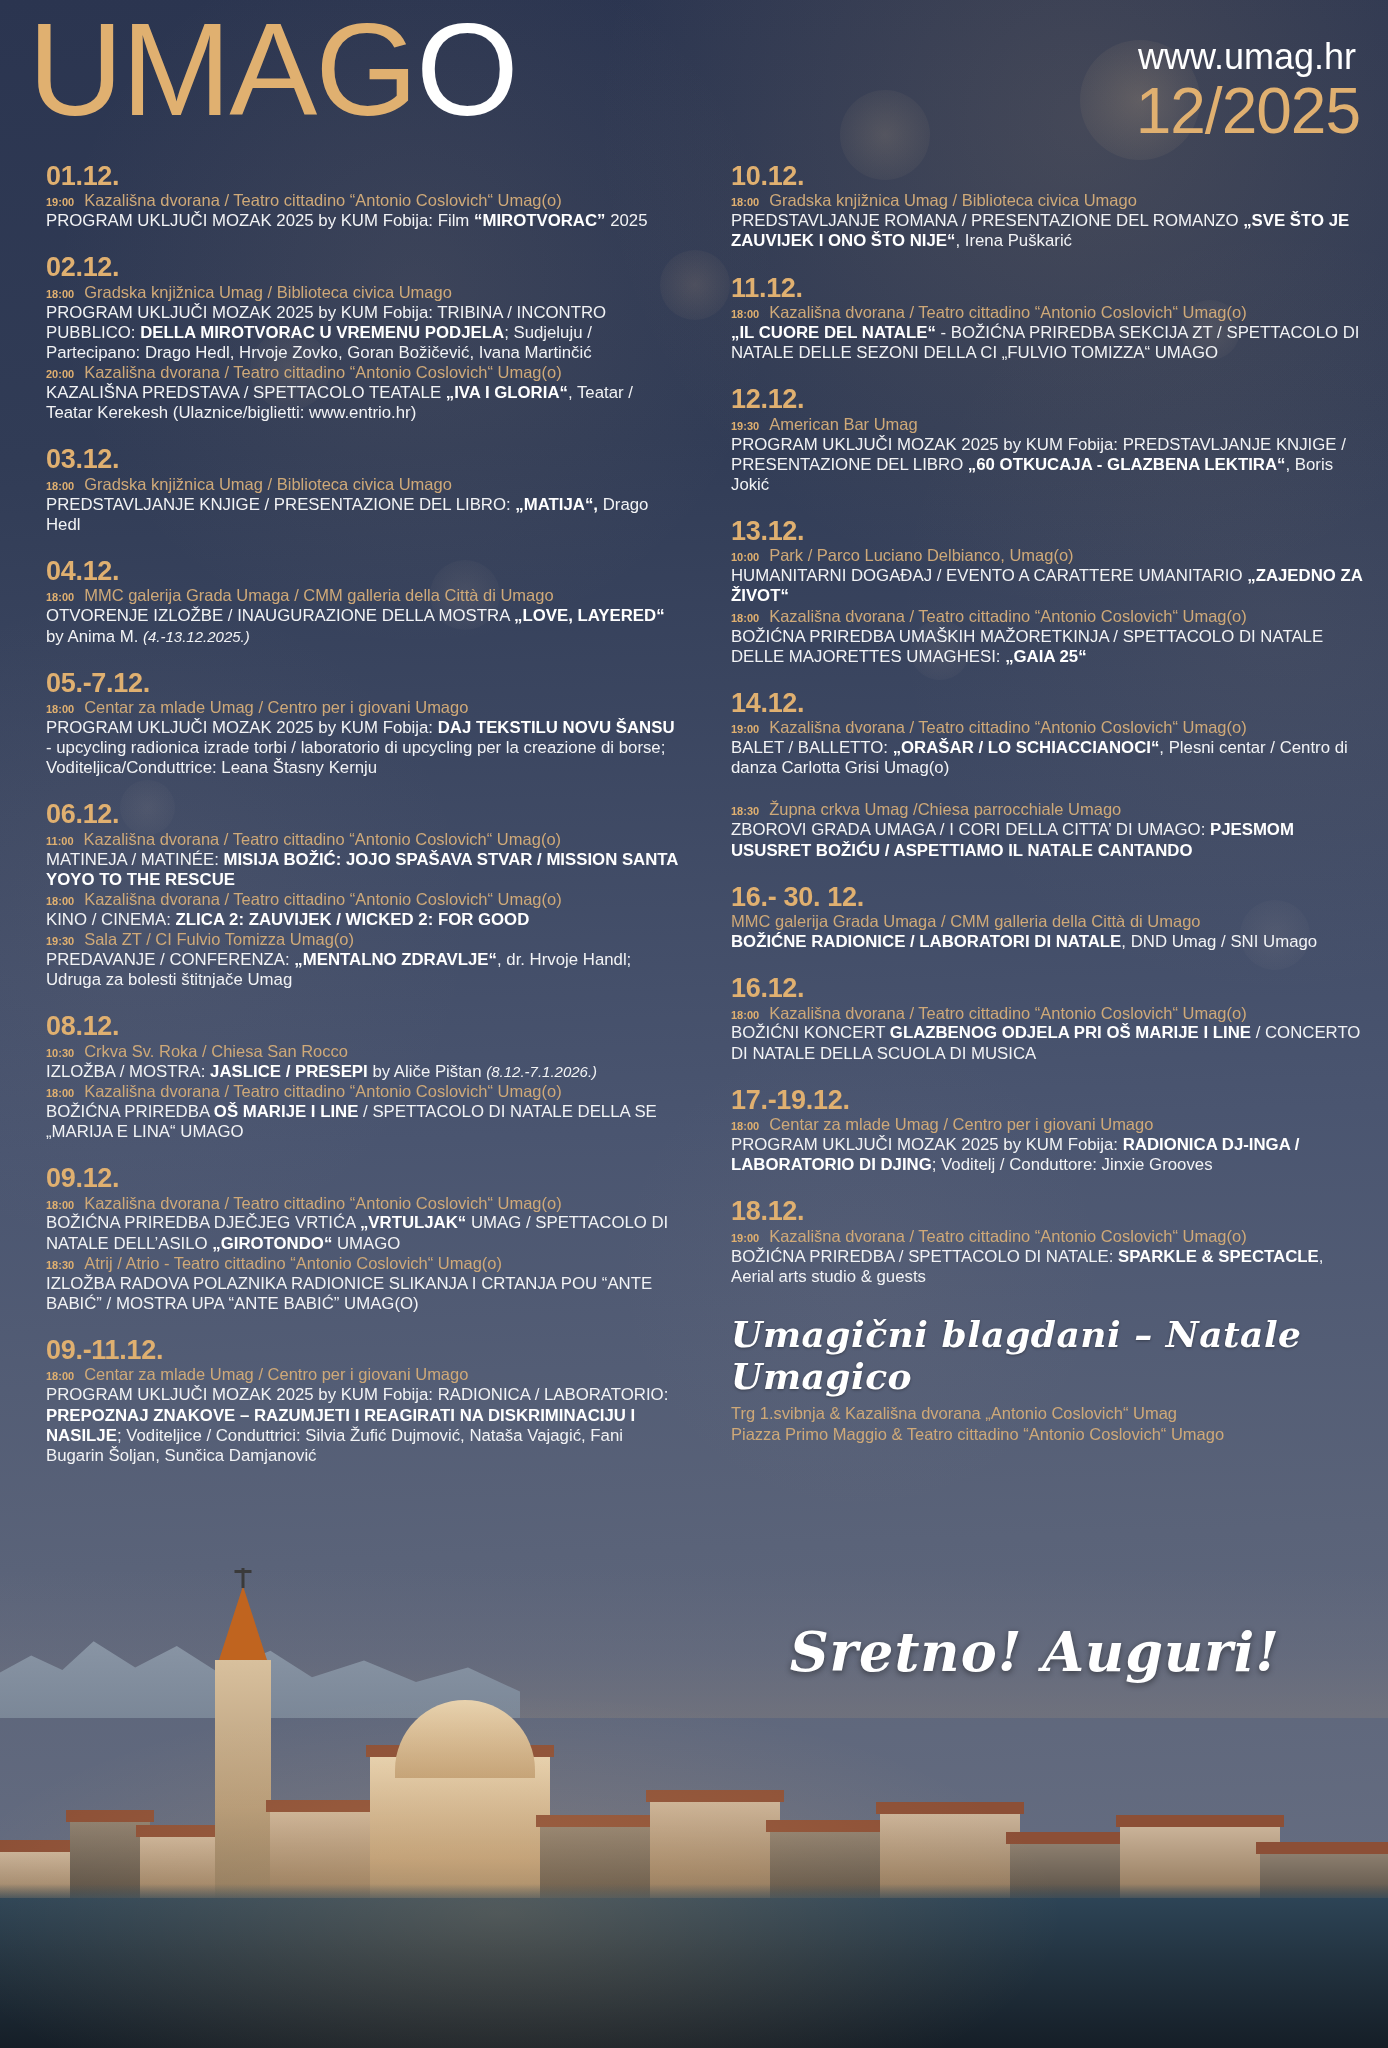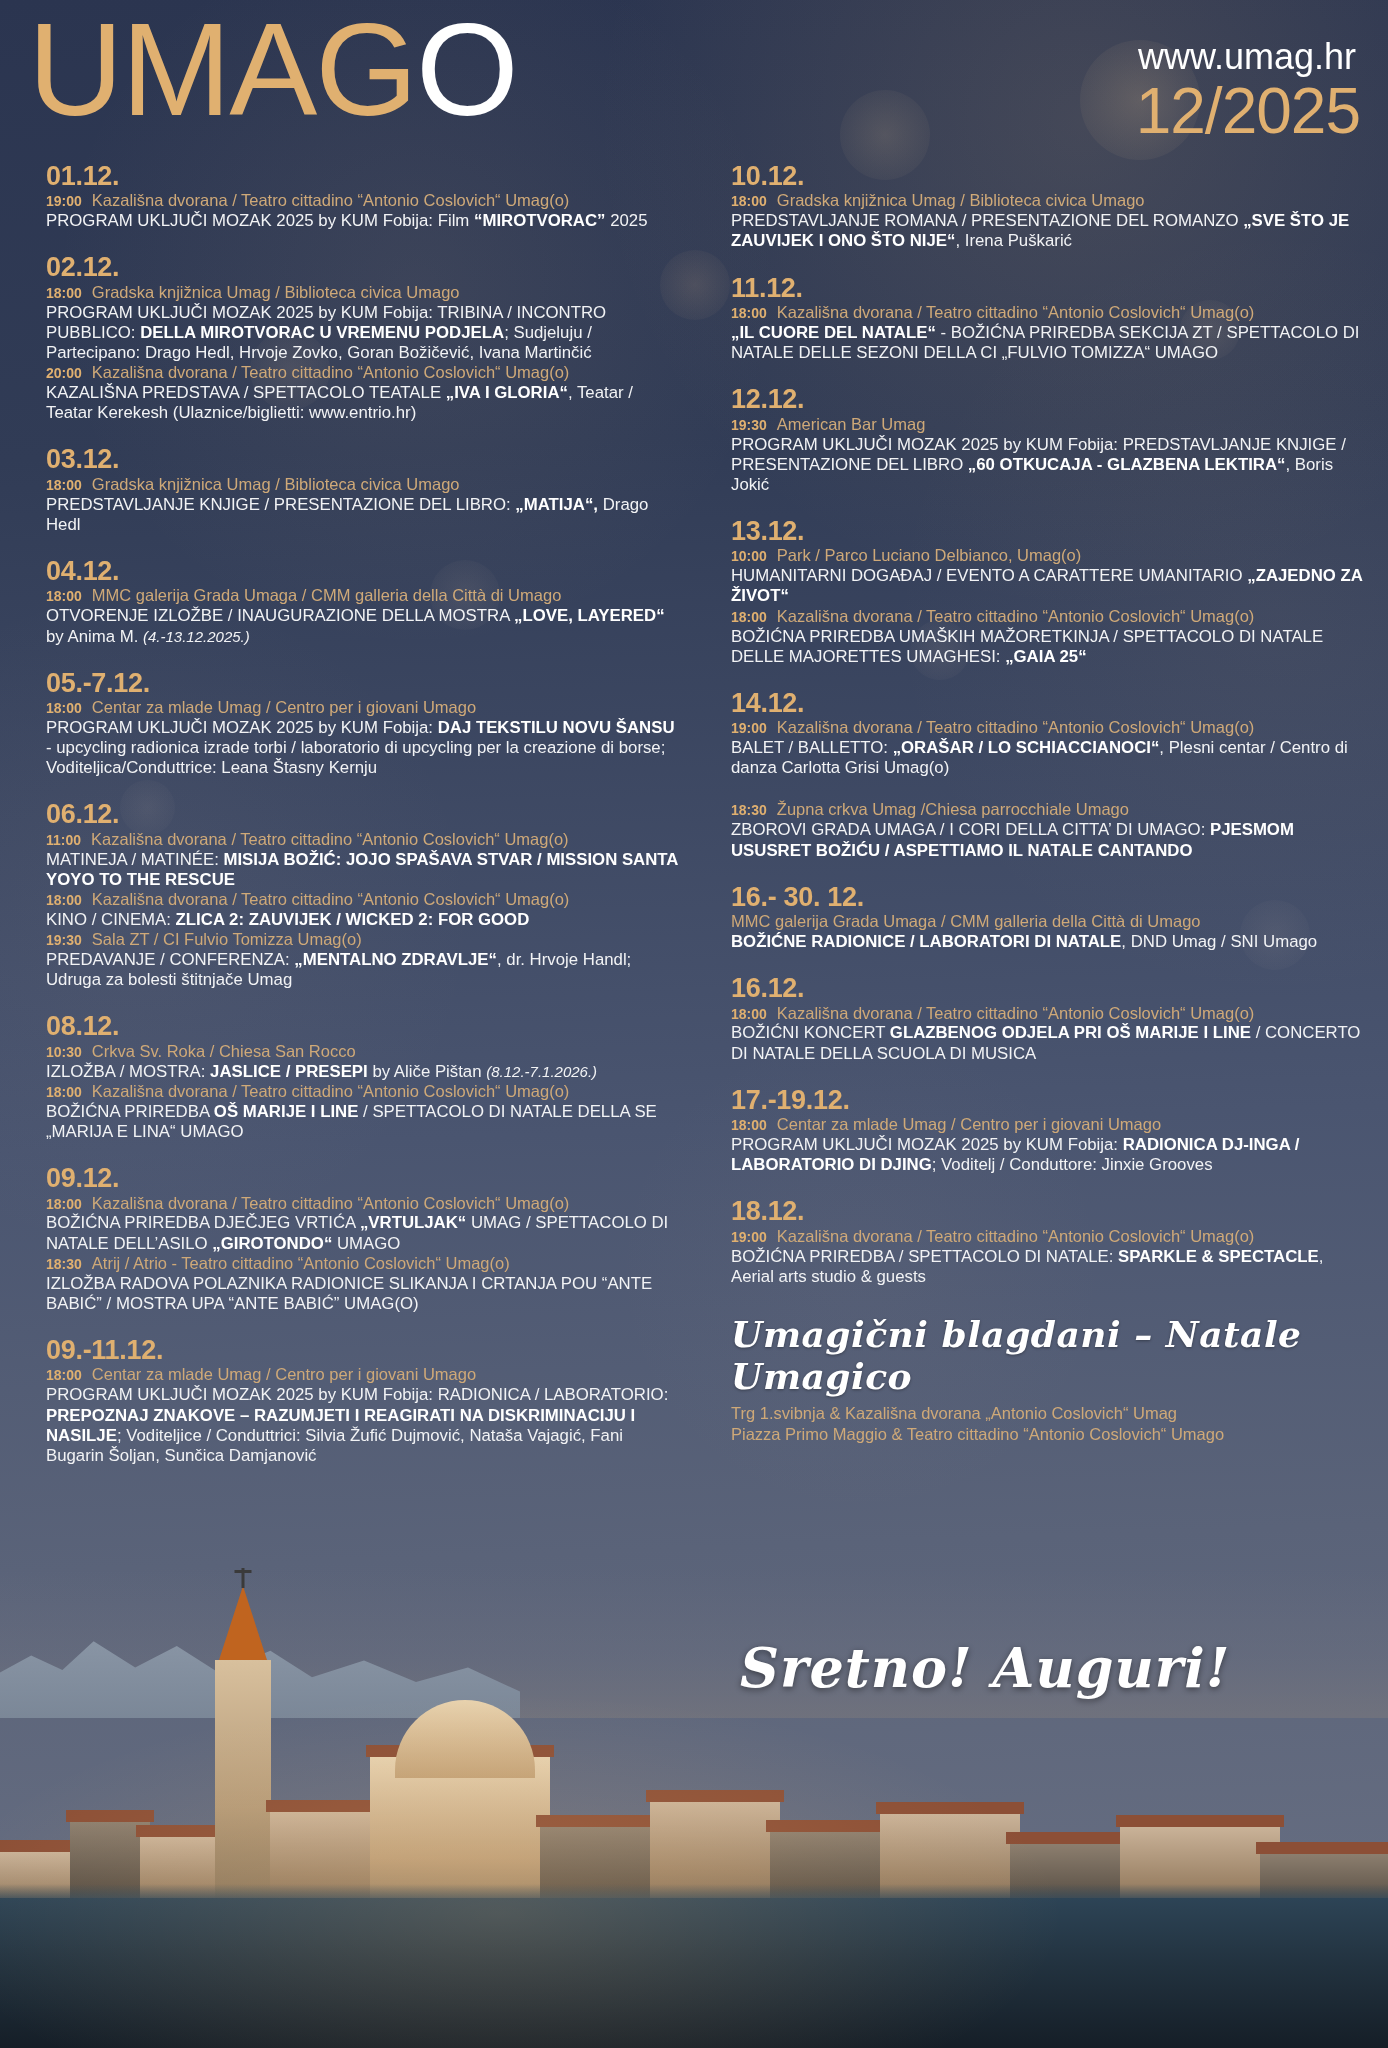--- a/index.html
+++ b/index.html
@@ -83,21 +83,21 @@
     font-weight: bold;
     line-height: 1.05;
     letter-spacing: -0.3px;
     margin-bottom: 1px;
   }
   .line { line-height: 1.21; }
   .tline { white-space: normal; }
   .time {
     color: #e0b070;
     font-weight: bold;
-    font-size: 14px;
+    font-size: 11px;
     margin-right: 10px;
   }
   .venue {
     color: #cfa978;
     font-size: 16.5px;
   }
   .body {
     color: #f2f3f5;
     font-size: 16.8px;
     line-height: 1.2;
@@ -126,30 +126,29 @@
   .finale-venue {
     color: #cfa978;
     font-size: 16.5px;
     line-height: 1.25;
   }
   .greeting {
     position: absolute;
     left: 740px;
     top: 1620px;
     width: 540px;
-    text-align: left;
+    text-align: right;
     color: #ffffff;
     font-family: "DejaVu Serif", serif;
     font-style: italic;
     font-weight: bold;
     font-size: 54px;
     letter-spacing: 1px;
     text-shadow: 0 2px 6px rgba(0,0,0,0.45);
     z-index: 6;
-    margin-top: 16px;
   }
 
   
   .photo {
     position: absolute;
     left: 0; right: 0; bottom: 0;
     height: 480px;
     overflow: hidden;
   }
   .sky-fade {

